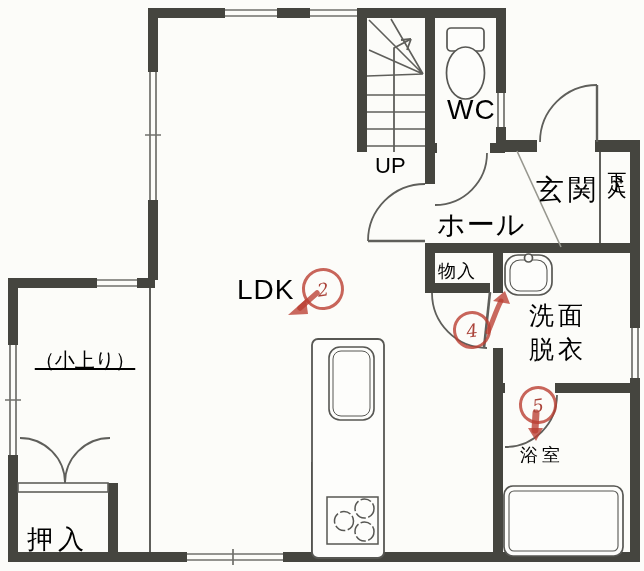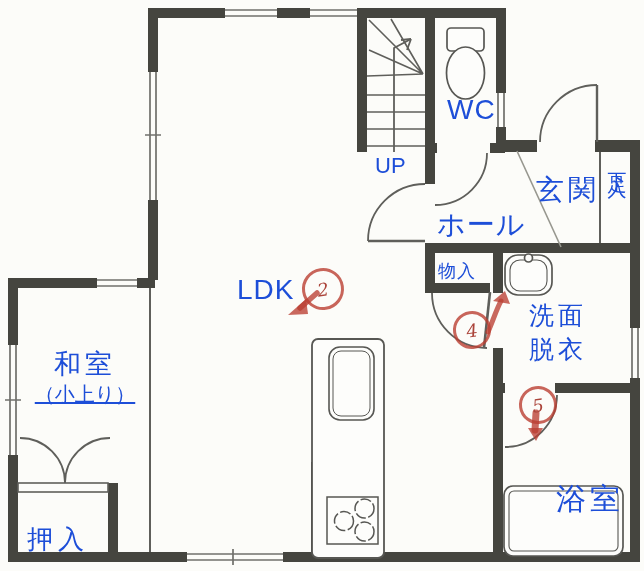--- a/index.html
+++ b/index.html
@@ -1,35 +1,35 @@
 <!DOCTYPE html>
 <html><head>
 <meta charset="utf-8">
 <style>
   html,body{margin:0;padding:0;background:#e8e8e6;}
   .plan{
     position:relative;width:644px;height:571px;background:#fcfcf9;
     font-family:"Liberation Sans","DejaVu Sans",sans-serif;overflow:hidden;
   }
   .plan svg{position:absolute;left:0;top:0;}
-  .lbl{position:absolute;color:#1d4ed8;white-space:nowrap;font-weight:500;}
+  .lbl{position:absolute;color:#000000;white-space:nowrap;font-weight:500;}
   .lbl-ldk{left:237px;top:274px;font-size:28px;letter-spacing:1px;}
   .lbl-washitsu{left:18px;top:348px;width:134px;text-align:center;line-height:1.25;}
   .lbl-washitsu .l1{font-size:27px;letter-spacing:4px;}
   .lbl-washitsu .l2{font-size:20px;text-decoration:underline;}
   .lbl-oshiire{left:27px;top:522px;font-size:26px;letter-spacing:5px;}
   .lbl-monoire{left:438px;top:259px;font-size:18px;letter-spacing:1px;}
   .lbl-hall{left:437px;top:206px;font-size:28px;letter-spacing:1px;}
   .lbl-genkan{left:536px;top:171px;font-size:28px;letter-spacing:4px;font-family:Liberation Mono, monospace;}
   .lbl-shoebox{left:604px;top:158px;font-size:19px;letter-spacing:3px;
     writing-mode:vertical-rl;text-orientation:upright;}
   .lbl-wc{left:447px;top:94px;font-size:28px;letter-spacing:1px;}
   .lbl-up{left:375px;top:153px;font-size:22px;}
   .lbl-senmen{left:529px;top:299px;text-align:right;line-height:1.34;font-size:25px;letter-spacing:4px;}
-  .lbl-bath{left:556px;top:443px;font-size:30px;letter-spacing:4px;margin-top:36px;}
+  .lbl-bath{left:520px;top:443px;font-size:18px;letter-spacing:4px;}
   .mark{
     position:absolute;border:3.5px solid rgba(186,62,50,.8);border-radius:50%;
     display:flex;align-items:center;justify-content:center;
     color:#ab443a;font-family:"DejaVu Serif",serif;font-style:italic;
     font-size:18px;background:transparent;transform:rotate(-8deg);
   }
   .mark-2{left:302px;top:268px;width:36px;height:36px;}
   .mark-4{left:453px;top:311px;width:32px;height:32px;}
   .mark-5{left:519px;top:386px;width:32px;height:32px;}
 </style>
@@ -170,21 +170,20 @@
       <path d="M488,332 C494,318 497,308 501,301" stroke-width="5" fill="none"></path>
       <path d="M505,291 L493,301 L510,304 Z" stroke="none"></path>
       <path d="M536,413 L535,430" stroke-width="7" fill="none"></path>
       <path d="M528,428 L543,428 L536,441 Z" stroke="none"></path>
     </g>
   </svg>
 
   <div class="lbl lbl-ldk">LDK</div>
 
   <div class="lbl lbl-washitsu">
-    <div class="l1">和室</div>
     <div class="l2">（小上り）</div>
   </div>
 
   <div class="lbl lbl-oshiire">押入</div>
   <div class="lbl lbl-monoire">物入</div>
   <div class="lbl lbl-hall">ホール</div>
   <div class="lbl lbl-genkan">玄関</div>
   <div class="lbl lbl-shoebox">下足入</div>
   <div class="lbl lbl-wc">WC</div>
   <div class="lbl lbl-up">UP</div>

